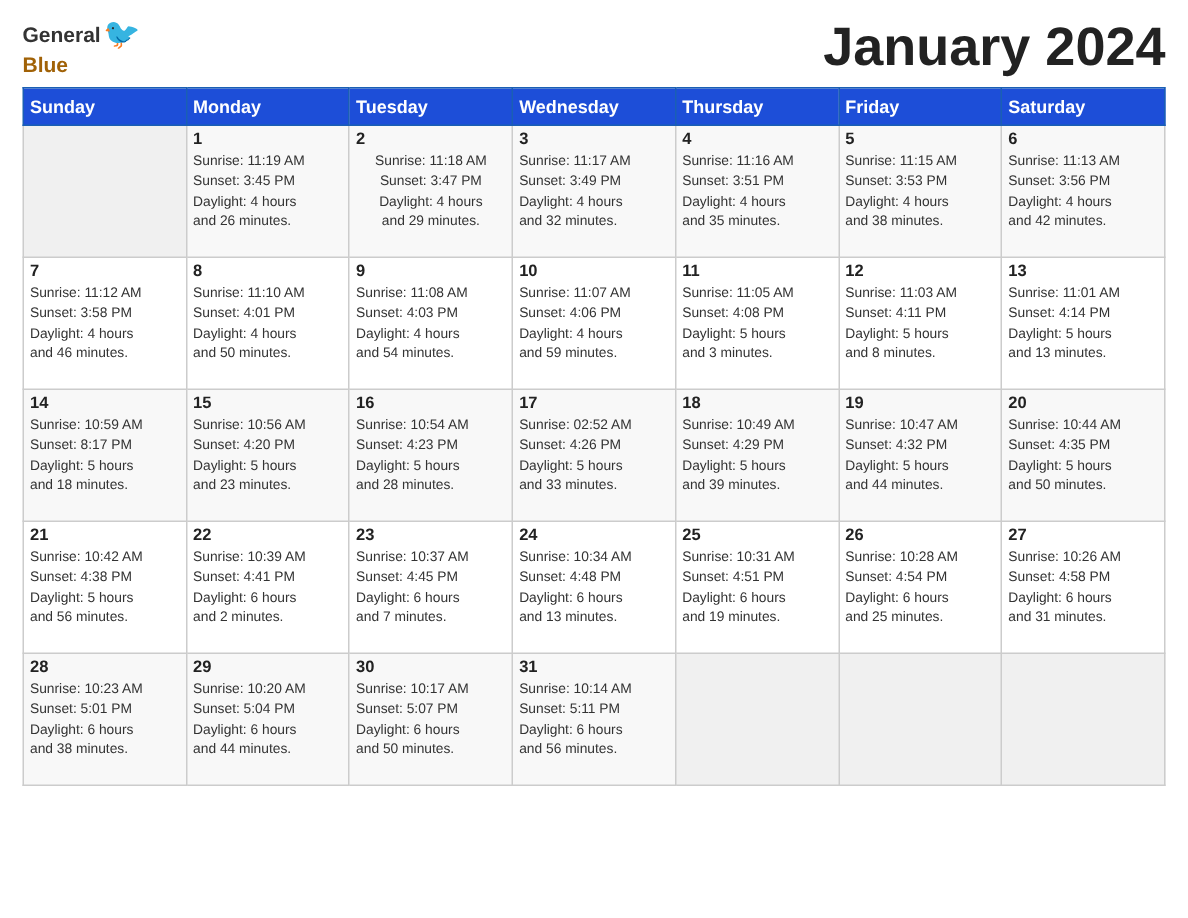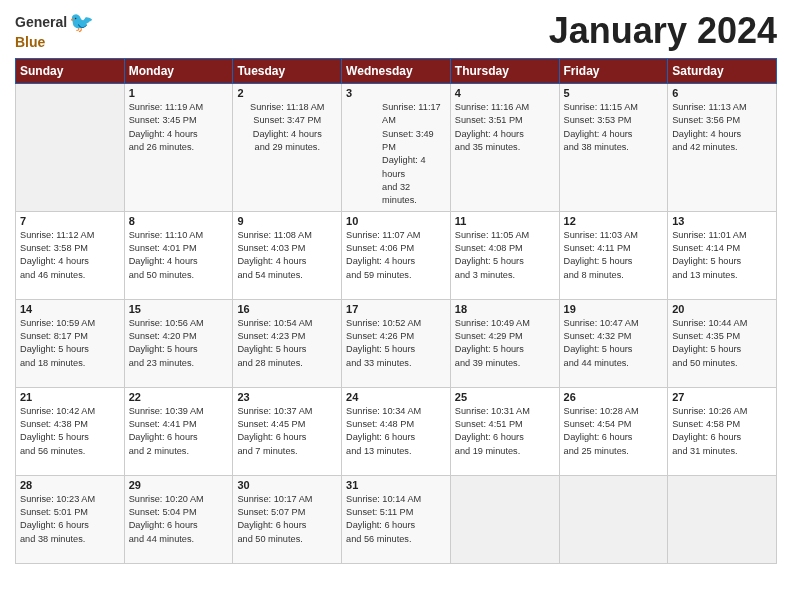--- a/index.html
+++ b/index.html
@@ -59,21 +59,21 @@
       color: #444;
     }
     .calendar {
       flex: 1;
       border: 1px solid #ccc;
       border-collapse: collapse;
       width: 100%;
       table-layout: fixed;
     }
     .calendar thead tr th {
-      background: #7f1d1d;
+      background: #1d4ed8;
       color: #fff;
       font-size: 12px;
       font-weight: bold;
       padding: 5px 4px;
       text-align: left;
       border: 1px solid #1a5fb4;
     }
     .calendar tbody tr td {
       vertical-align: top;
       border: 1px solid #ccc;
@@ -145,21 +145,21 @@
           </td>
           <td>
             <span class="day-num">2</span>
             <div class="cell-text" style="white-space: pre-line; text-align: center;">Sunrise: 11:18 AM
 Sunset: 3:47 PM
 Daylight: 4 hours
 and 29 minutes.</div>
           </td>
           <td>
             <span class="day-num">3</span>
-            <div class="cell-text" style="white-space: pre-line; margin-left: 36px;">Sunrise: 11:17 AM
+            <div class="cell-text" style="white-space: pre-line;">Sunrise: 11:17 AM
 Sunset: 3:49 PM
 Daylight: 4 hours
 and 32 minutes.</div>
           </td>
           <td>
             <span class="day-num">4</span>
             <div class="cell-text" style="white-space: pre-line;">Sunrise: 11:16 AM
 Sunset: 3:51 PM
 Daylight: 4 hours
 and 35 minutes.</div>
@@ -247,21 +247,21 @@
           </td>
           <td>
             <span class="day-num">16</span>
             <div class="cell-text" style="white-space: pre-line;">Sunrise: 10:54 AM
 Sunset: 4:23 PM
 Daylight: 5 hours
 and 28 minutes.</div>
           </td>
           <td>
             <span class="day-num">17</span>
-            <div class="cell-text" style="white-space: pre-line;">Sunrise: 10:52 AM
+            <div class="cell-text" style="white-space: pre-line;">Sunrise: 02:52 AM
 Sunset: 4:26 PM
 Daylight: 5 hours
 and 33 minutes.</div>
           </td>
           <td>
             <span class="day-num">18</span>
             <div class="cell-text" style="white-space: pre-line;">Sunrise: 10:49 AM
 Sunset: 4:29 PM
 Daylight: 5 hours
 and 39 minutes.</div>

